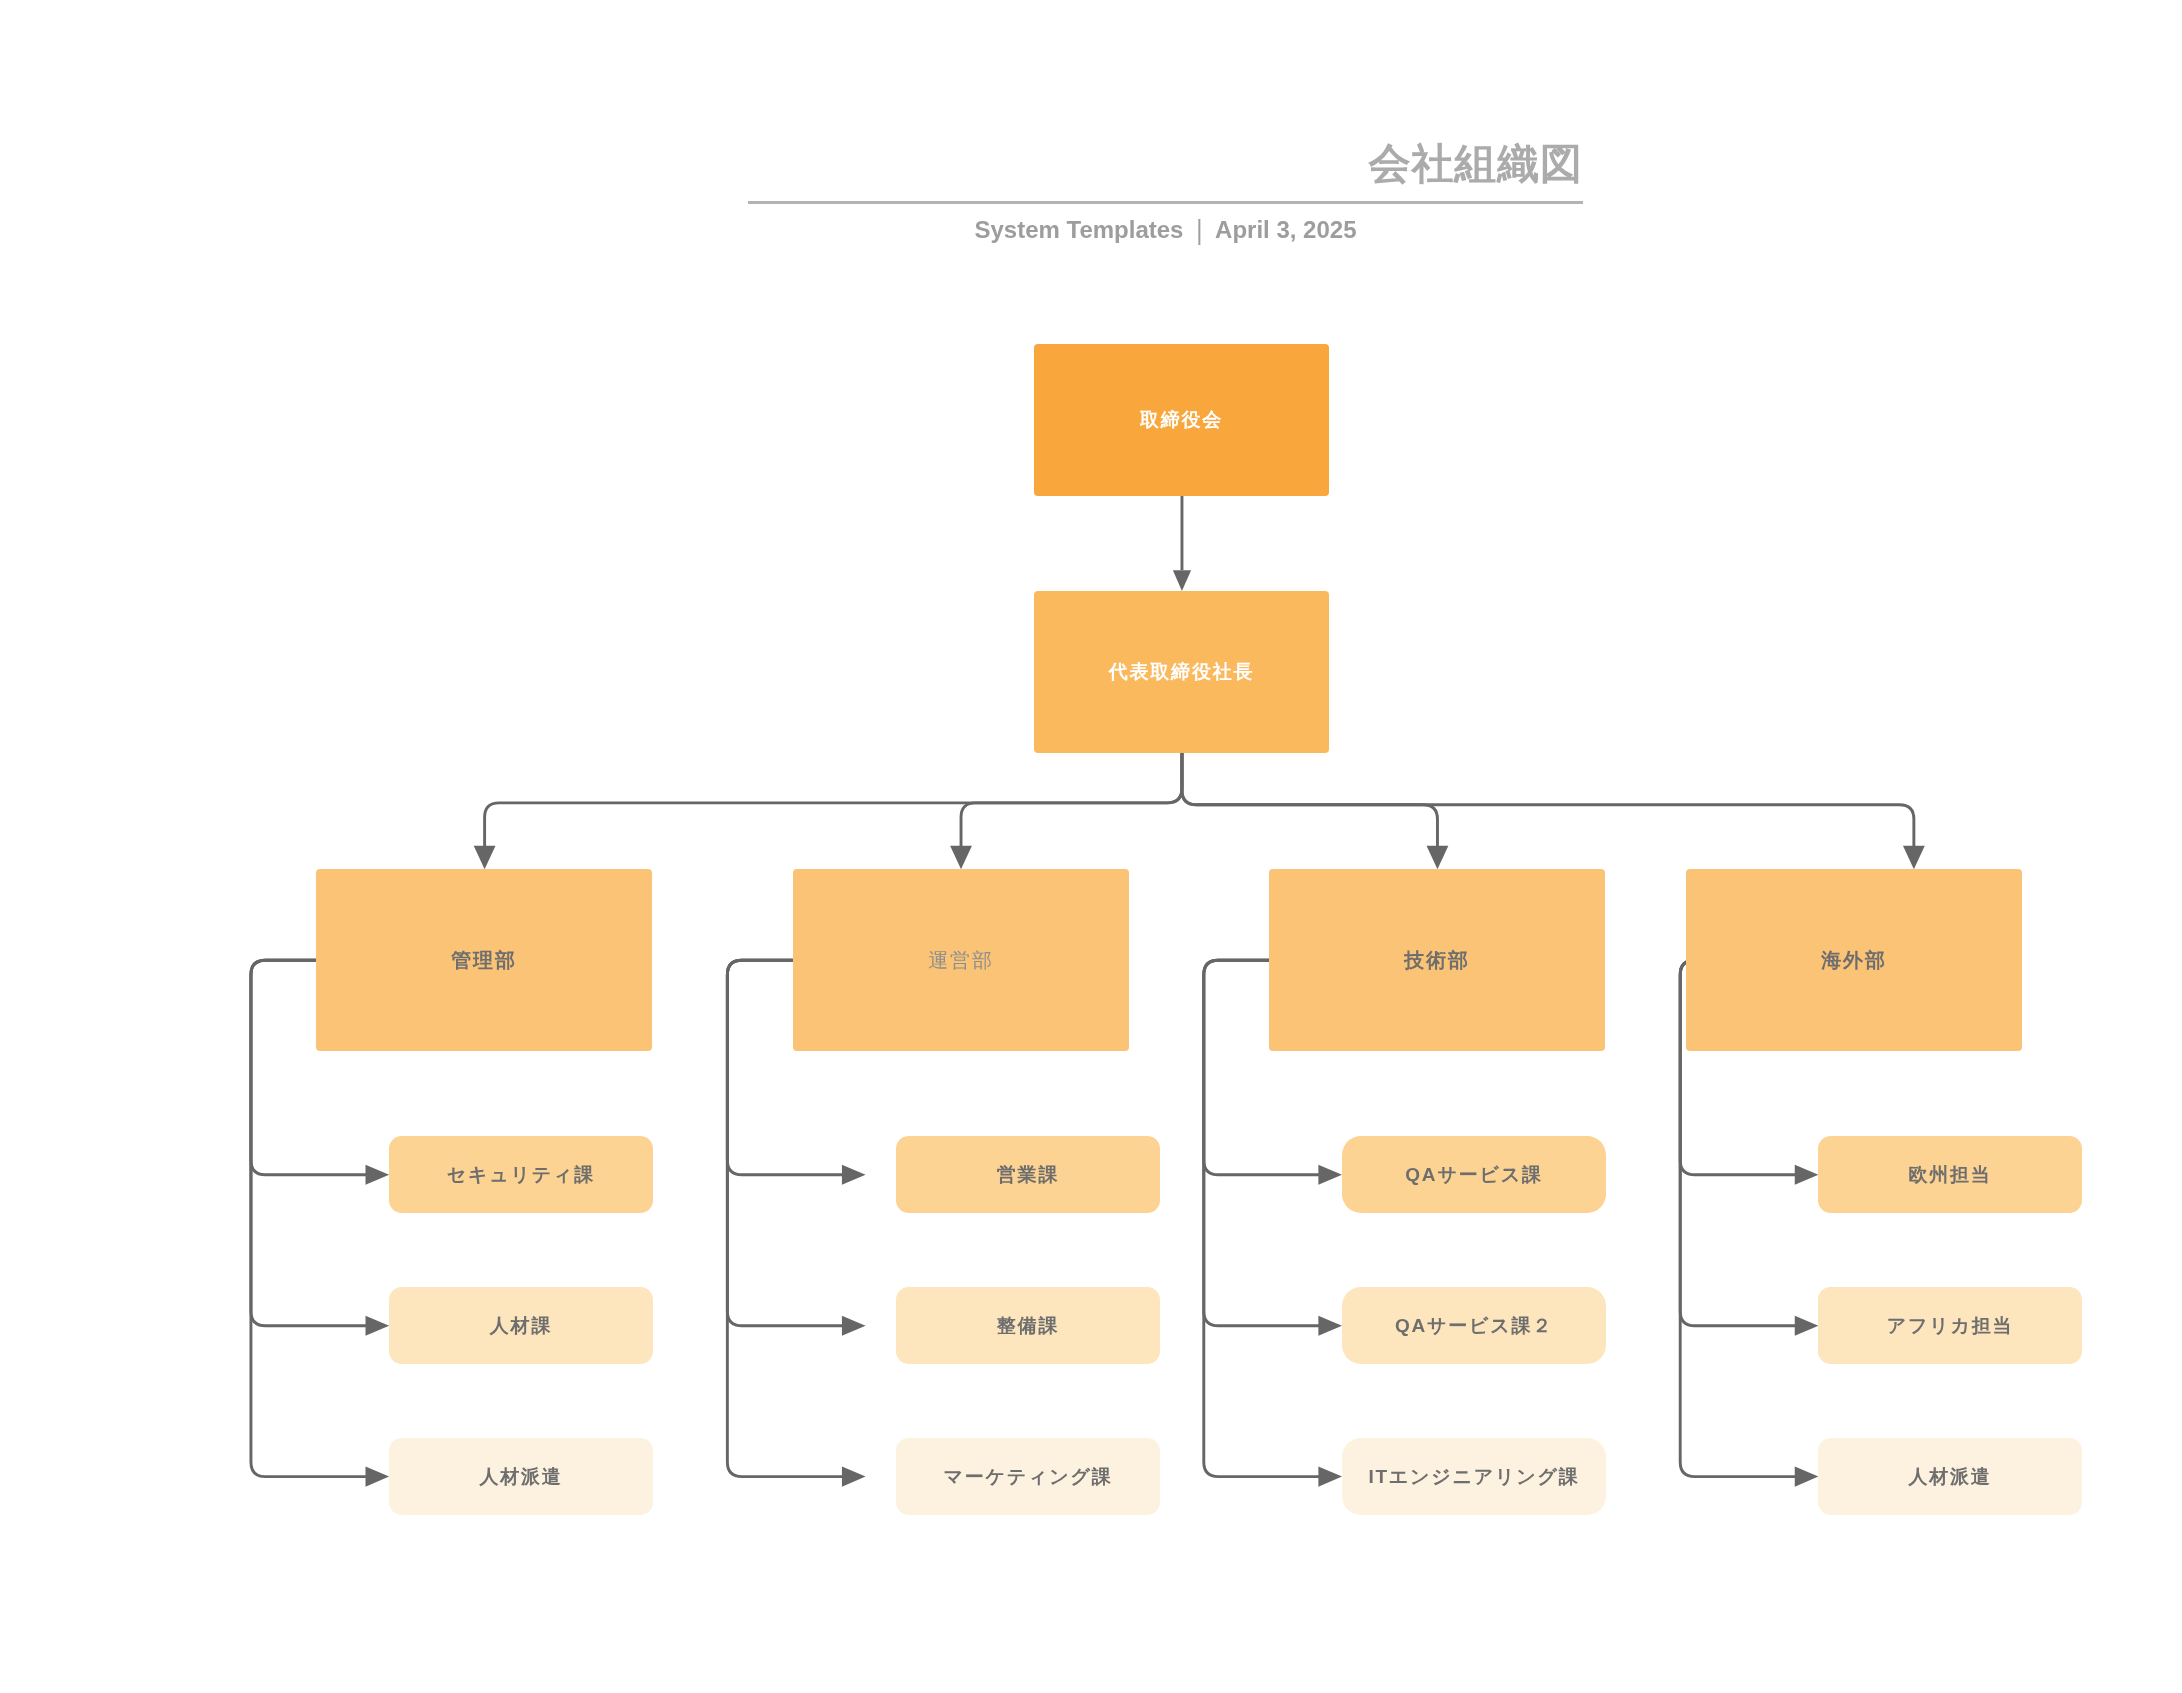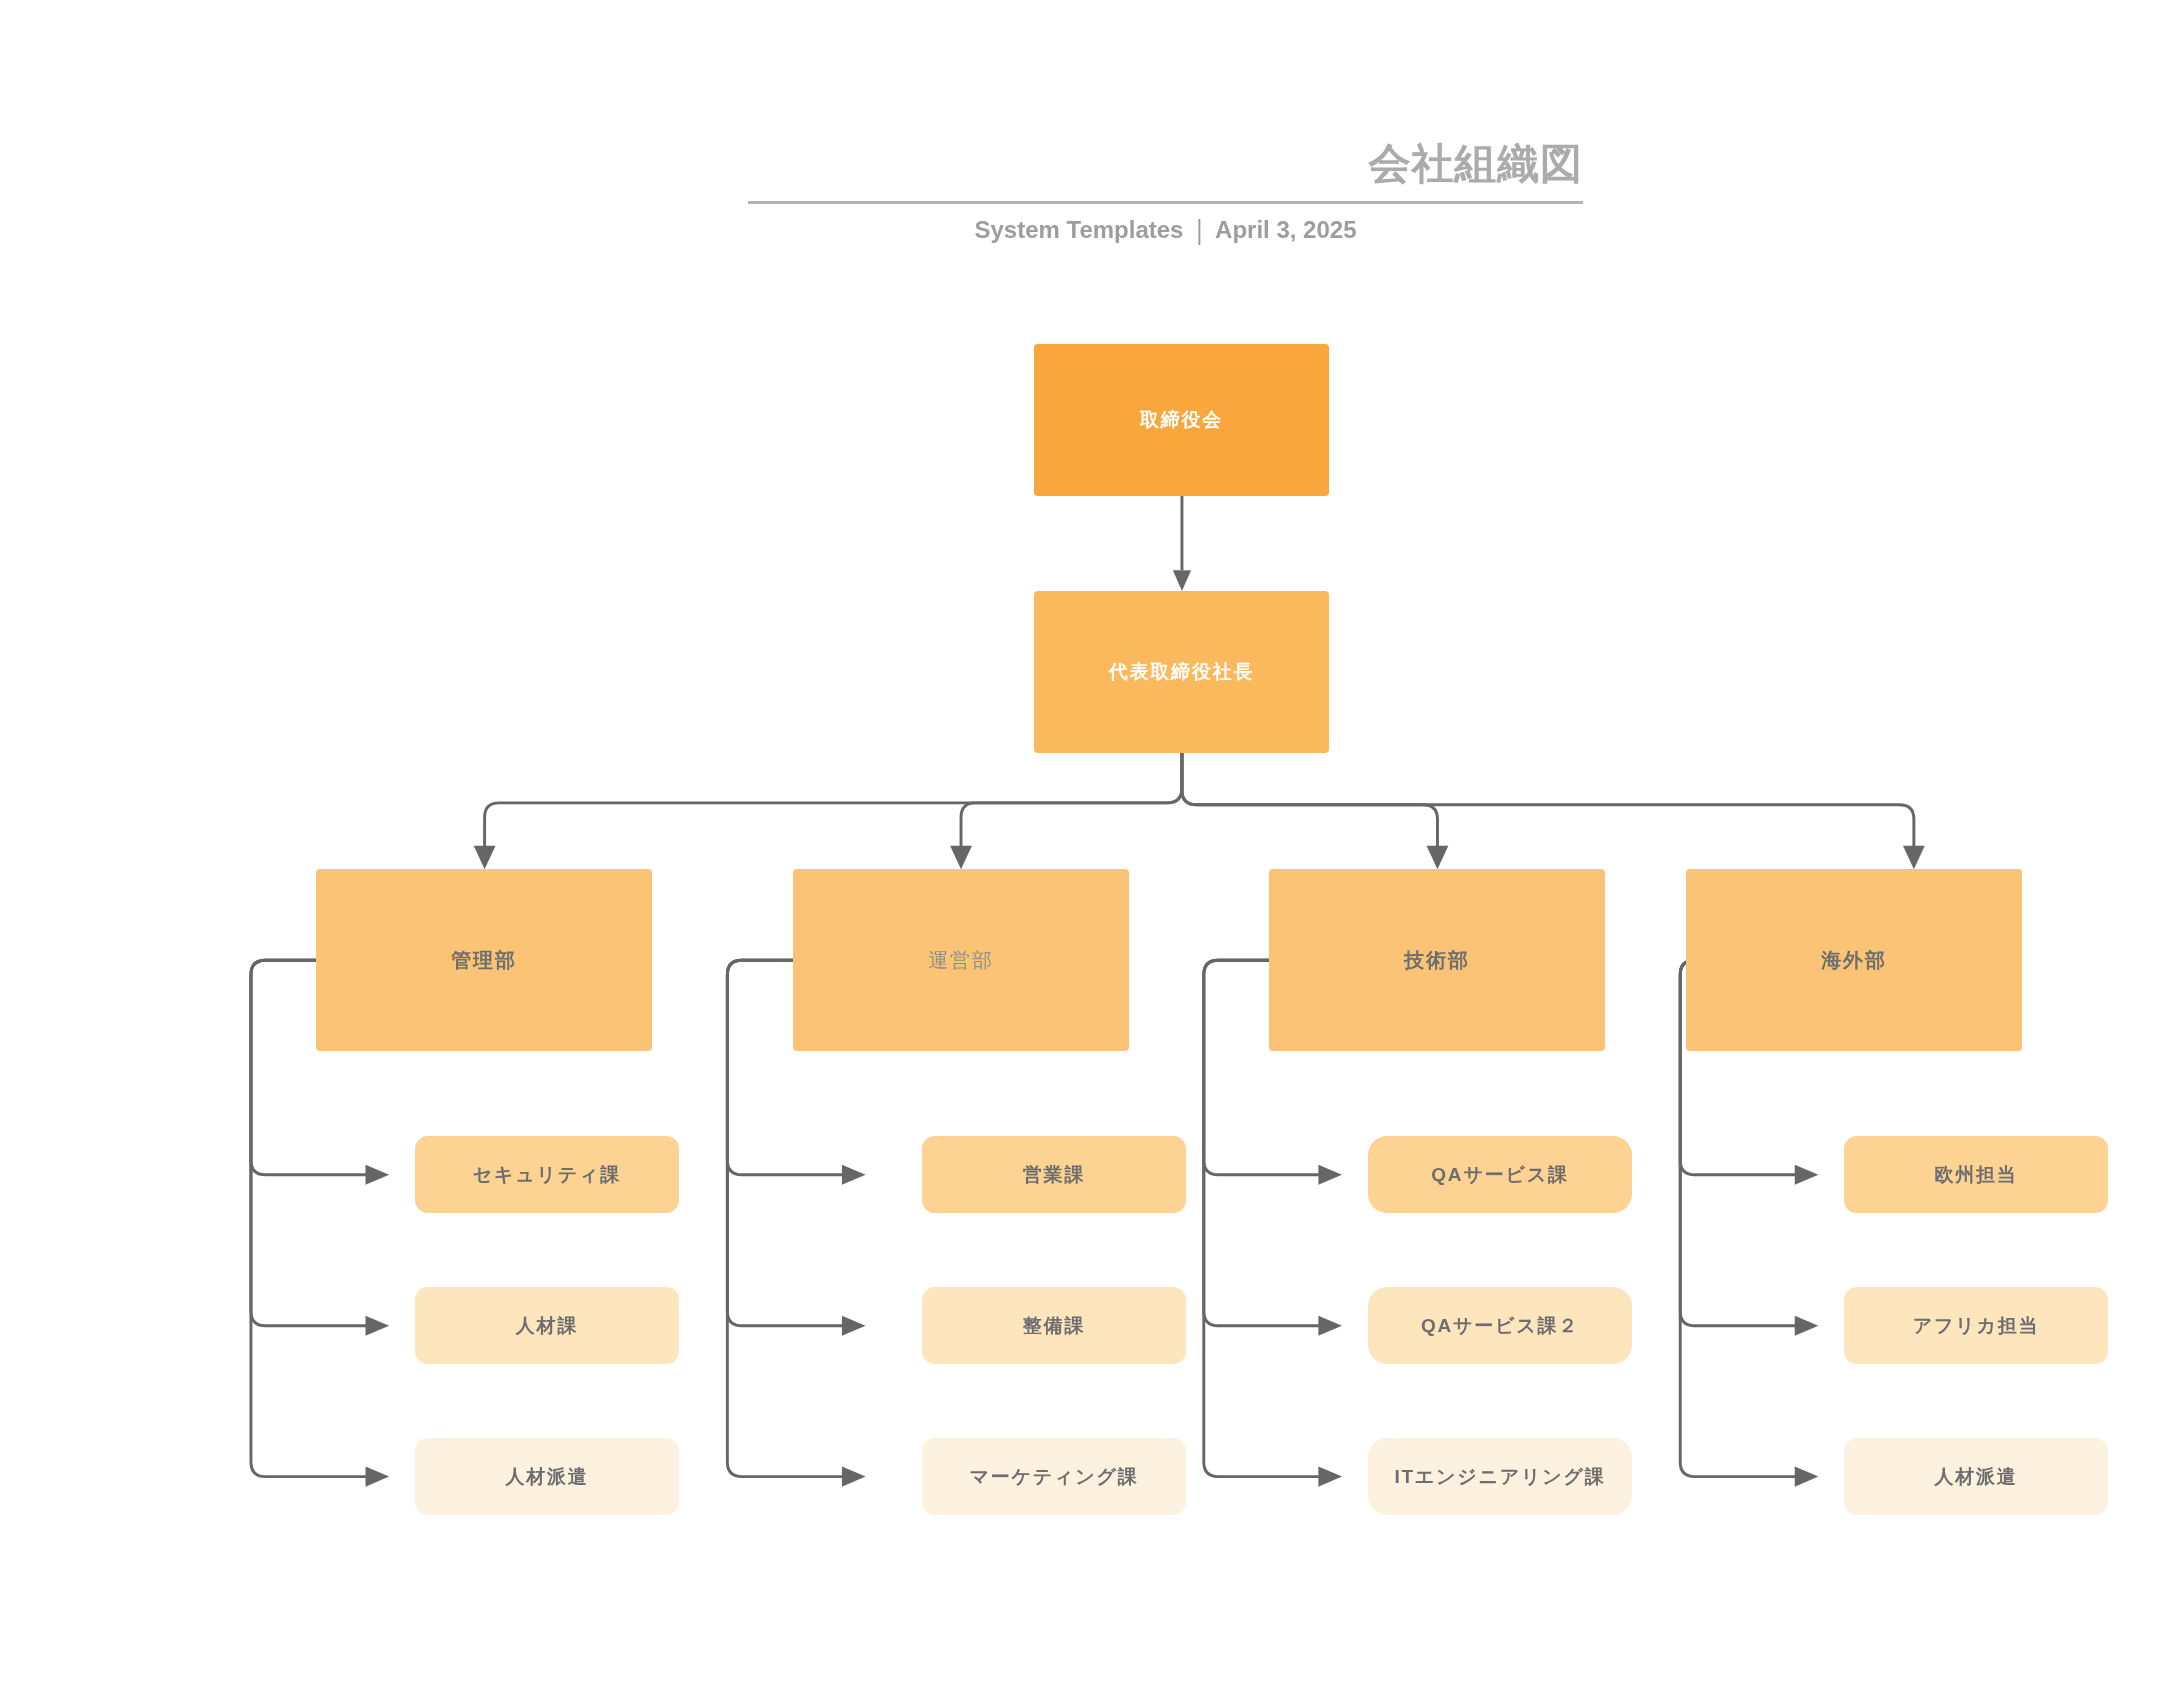--- a/index.html
+++ b/index.html
@@ -41,21 +41,21 @@
     border-radius:4px;font-weight:700;letter-spacing:1.8px;text-align:center;
   }
   .lvl1{left:1034px;top:344px;width:295px;height:152px;background:var(--level-1);
         color:var(--text-on-orange);font-size:19px;}
   .lvl2{left:1034px;top:591px;width:295px;height:162px;background:var(--level-2);
         color:var(--text-on-orange);font-size:19px;}
   .dept{top:869px;width:336px;height:182px;background:var(--level-3);
         color:var(--node-text);font-size:20px;}
   .dept-0{left:316px;} .dept-1{left:793px;} .dept-2{left:1269px;} .dept-3{left:1686px;}
   .dept-muted{font-weight:400;color:var(--muted-node-text);}
-  .child{width:264px;height:77px;border-radius:12.7px;color:var(--node-text);font-size:19px;margin-left:26px;}
+  .child{width:264px;height:77px;border-radius:12.7px;color:var(--node-text);font-size:19px;}
   .row-0{top:1136px;background:var(--child-row-1);}
   .row-1{top:1287px;background:var(--child-row-2);}
   .row-2{top:1438px;background:var(--child-row-3);}
   .col-0{left:389px;} .col-1{left:896px;} .col-2{left:1342px;border-radius:19px;} .col-3{left:1818px;}
 </style>
 </head>
 <body>
 
 <h1 class="page-title">会社組織図</h1>
 <div class="title-divider"></div>

